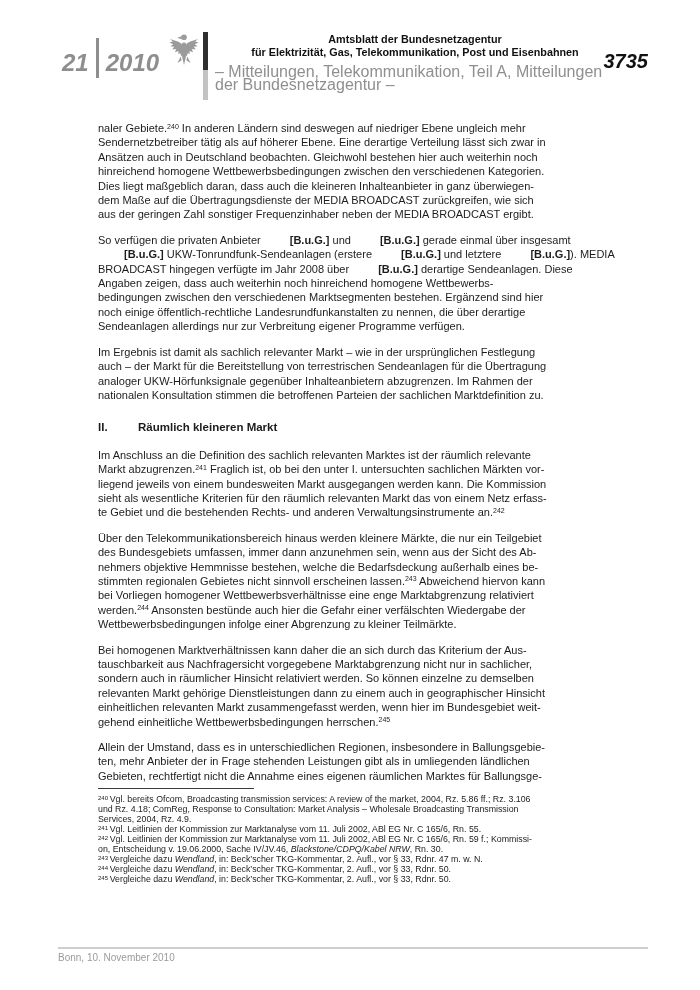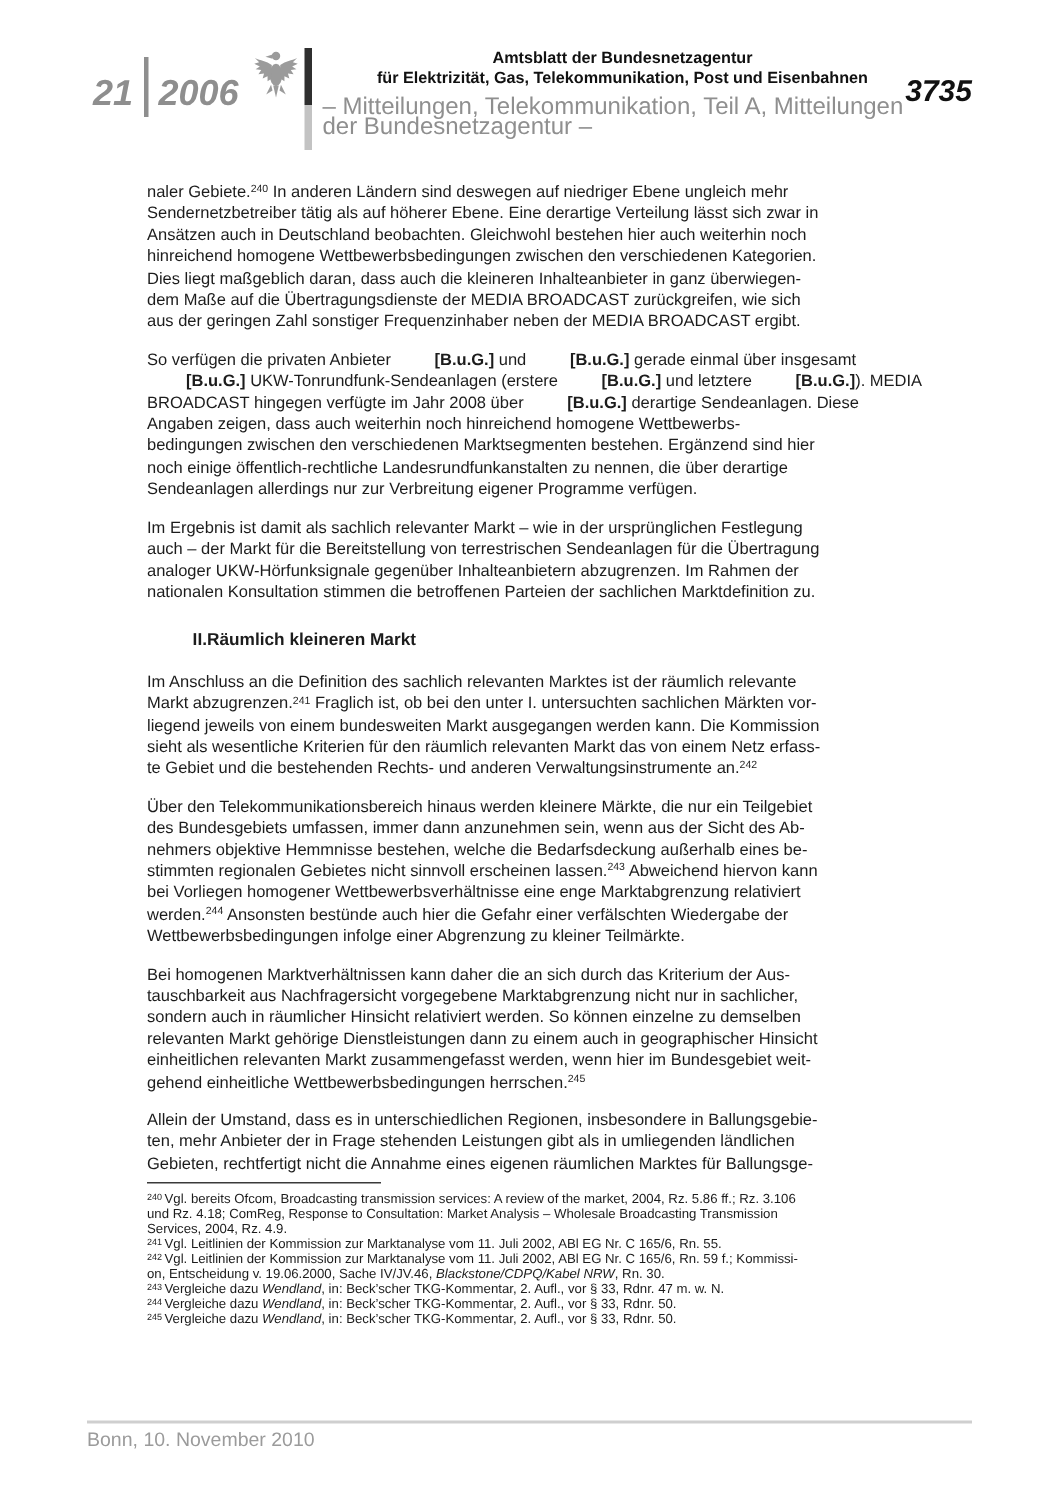--- a/index.html
+++ b/index.html
@@ -28,43 +28,43 @@
   
   .content{
     position:absolute;left:98px;top:121px;width:526px;
     font-size:11px;line-height:14.4px;color:#1c1c1c;
   }
   .para{margin:0 0 11px 0;}
   .b{font-weight:bold;margin-left:26px;}
   .i{font-style:italic;}
   sup.fnref{font-size:7px;line-height:0;position:relative;top:-3.5px;vertical-align:baseline;}
   .heading{display:flex;margin:18px 0 13px 0;font-weight:bold;font-size:11.5px;}
-  .h-num{width:40px;flex:0 0 40px;text-align:right;}
+  .h-num{width:40px;flex:0 0 40px;}
   
   .footnotes{
     position:absolute;left:98px;top:788px;width:526px;
     font-size:8.8px;line-height:10px;color:#1c1c1c;
   }
   .fn-rule{width:156px;border-top:1px solid #3a3a3a;margin-bottom:5px;}
   .footnote{margin:0;}
   .footnote sup.fnref{font-size:6px;top:-2.5px;}
   
   .page-number{position:absolute;left:0;right:0;top:915px;text-align:center;font-size:11px;color:#1c1c1c;}
   .footer-rule{position:absolute;left:58px;top:947px;width:590px;height:2px;background:#cfcfcf;}
-  .dateline{position:absolute;left:58px;top:952px;font-size:13px;color:#9b9b9b;text-align:right;}
+  .dateline{position:absolute;left:58px;top:952px;font-size:10px;color:#9b9b9b;text-align:right;}
 </style>
 </head>
 <body>
 
 <div class="page">
 
   <div class="issue">
     <span>21</span>
     <span class="issue-bar"></span>
-    <span>2006</span>
+    <span>2010</span>
   </div>
 
   <div class="eagle">
     <svg width="30" height="36" viewBox="0 0 64 76" aria-hidden="true">
       <g fill="#9b9b9b">
         <circle cx="32" cy="13" r="6"></circle>
         <path d="M27 11 L17 14 L27 17 Z"></path>
         <ellipse cx="32" cy="40" rx="9" ry="16"></ellipse>
         <path d="M26 26 C18 20 10 20 2 16 L8 22 L1 24 L9 28 L3 32 L11 33 L7 39 L15 38 L13 45 L20 42 L20 49 L26 45 Z"></path>
         <path d="M38 26 C46 20 54 20 62 16 L56 22 L63 24 L55 28 L61 32 L53 33 L57 39 L49 38 L51 45 L44 42 L44 49 L38 45 Z"></path>

